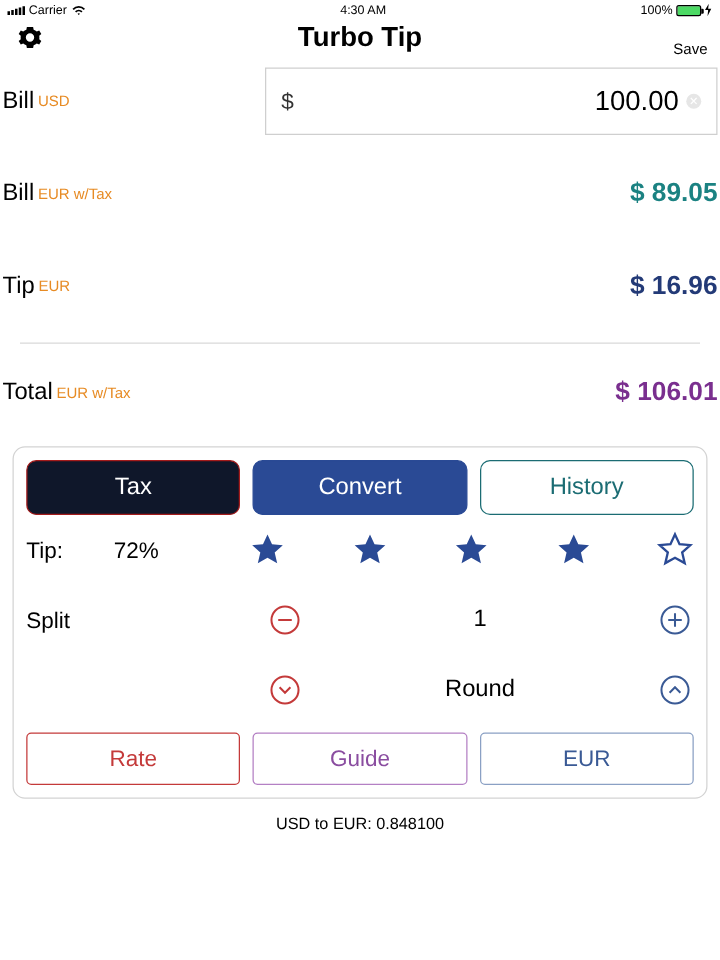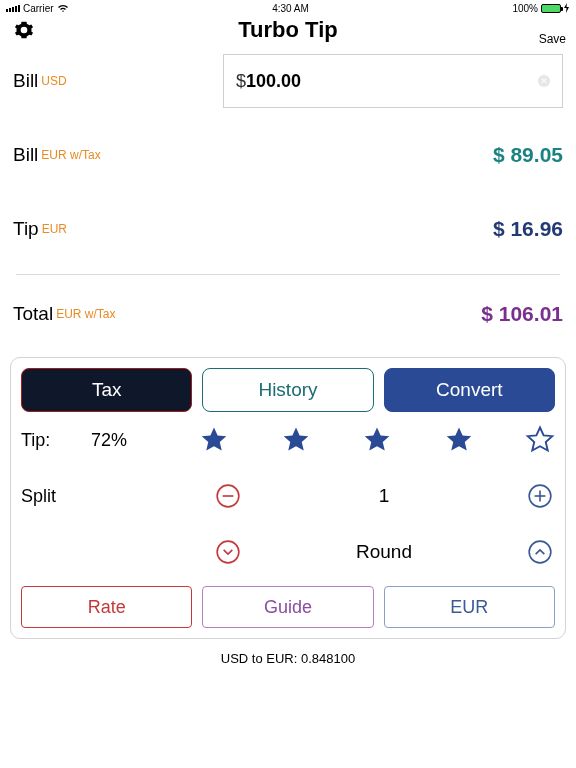--- a/index.html
+++ b/index.html
@@ -8,27 +8,27 @@
 .status-l,.status-r{display:flex;align-items:center;gap:3px}
 .sig{display:inline-flex;gap:1px;align-items:flex-end}
 .sig span{width:2px;background:#000;display:inline-block}
 .sig span:nth-child(1){height:3px}.sig span:nth-child(2){height:4px}.sig span:nth-child(3){height:5px}.sig span:nth-child(4){height:6px}.sig span:nth-child(5){height:7px}
 .bat{width:20px;height:9px;border:1px solid #000;border-radius:2px;position:relative;background:linear-gradient(to right,#4cd964 100%,transparent 0)}
 .bat:after{content:"";position:absolute;right:-3px;top:2px;width:2px;height:4px;background:#000;border-radius:0 1px 1px 0}
 .hdr{position:relative;height:28px;display:flex;align-items:center;justify-content:center}
 .gear{position:absolute;left:14px;top:4px}
 .save{position:absolute;right:10px;top:16px;font-size:12px}
 .title{font-weight:700;font-size:22px}
-.rows{padding:0 13px}
+.rows{padding:0 2px}
 .row{display:flex;align-items:center;height:74px;position:relative}
 .rlab{font-size:19px}
 .rtag{color:#e78b24;font-size:12px;margin-left:3px}
 .ibox{position:absolute;left:210px;right:0;top:10px;height:54px;border:1px solid #cfcfcf;display:flex;align-items:center;padding:0 12px}
 .ds{font-size:18px;color:#333}
-.ival{flex:1;text-align:left;font-weight:700;font-size:18px;padding-right:6px}
+.ival{flex:1;text-align:right;font-weight:400;font-size:22px;padding-right:6px}
 .clr{width:12px;height:12px;border-radius:50%;background:#e6e6e6;color:#fff;font-size:9px;display:flex;align-items:center;justify-content:center}
 .rval{margin-left:auto;font-size:21px;font-weight:600}
 .teal{color:#1b8282}.navy{color:#233a77}.purple{color:#7a2f8f}
 .div{height:1px;background:#d9d9d9;margin:8px 16px 14px}
 .panel{margin:18px 10px 6px;border:1px solid #d3d3d3;border-radius:10px;padding:10px}
 .seg,.btm{display:flex;gap:10px}
 .sbtn{flex:1;height:44px;border-radius:8px;display:flex;align-items:center;justify-content:center;font-size:19px}
 .s-r{background:#0f172a;color:#fff;border:1px solid #a31b1b}
 .s-w{background:#fff;color:#1b6c73;border:1.5px solid #1b6c73}
 .s-b{background:#2a4a95;color:#fff;border:1px solid #2a4a95}
@@ -108,22 +108,22 @@
   <div class="row" style="height:50px">
     <span class="rlab">Total</span>
     <span class="rtag">EUR w/Tax</span>
     <span class="rval purple">$ 106.01</span>
   </div>
 </div>
 
 <div class="panel">
   <div class="seg">
     <div class="sbtn s-r">Tax</div>
+    <div class="sbtn s-b">Convert</div>
     <div class="sbtn s-w">History</div>
-    <div class="sbtn s-b">Convert</div>
   </div>
   <div class="prow">
     <span class="plab">Tip:</span>
     <span class="ppct">72%</span>
     <div class="stars">
       <span class="ic">
           <svg width="30" height="30" viewBox="0 0 24 24">
             <path fill="#2a4a95" d="M12 2l2.9 6.3 6.9.6-5.2 4.7 1.6 6.8L12 17l-6.2 3.4 1.6-6.8L2.2 8.9l6.9-.6z"></path>
           </svg>
         </span>

